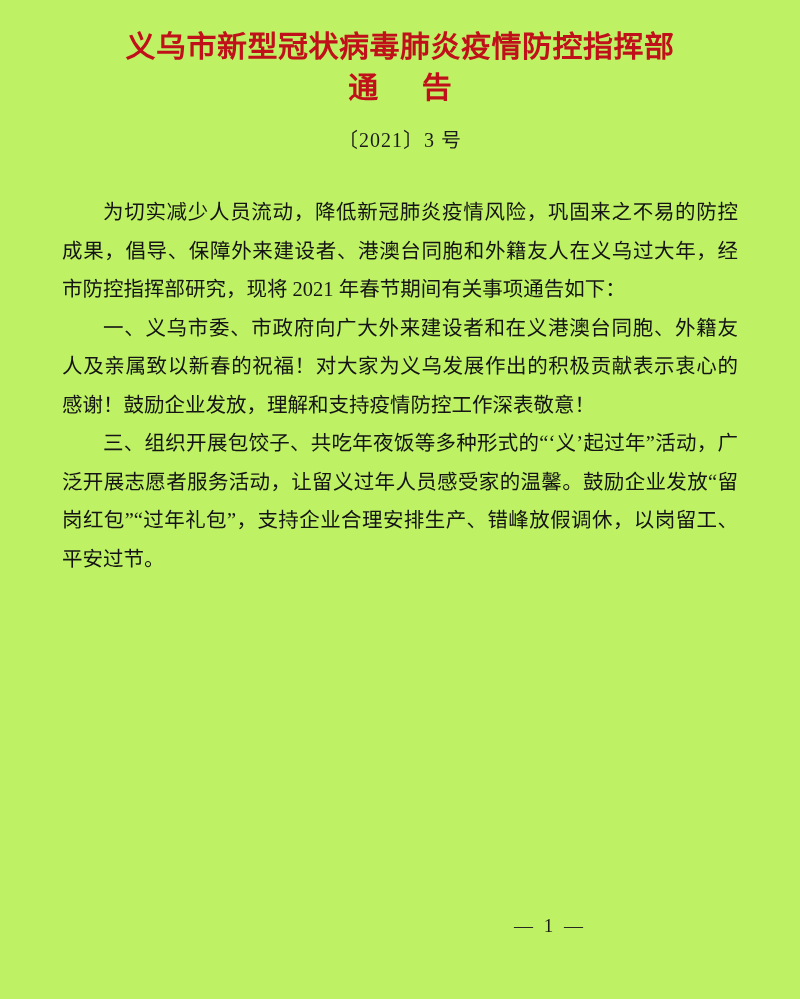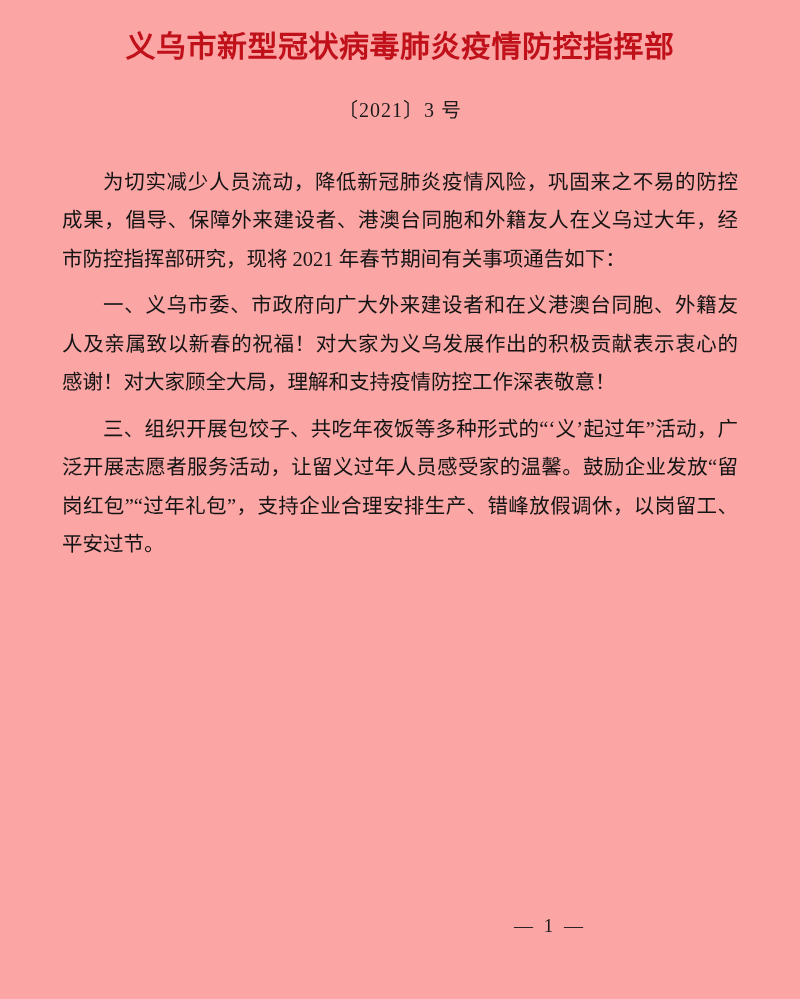--- a/index.html
+++ b/index.html
@@ -14,21 +14,21 @@
     overflow: hidden;
     font-family: "Liberation Serif", "DejaVu Serif", serif;
     color: #1a1a1a;
   }
   .page {
     position: relative;
     width: 800px;
     height: 999px;
     box-sizing: border-box;
     padding: 22px 62px 0 62px;
-    background: #fca5a5;
+    background: #bef264;
   }
   .doc-header {
     text-align: center;
     margin-top: 6px;
   }
   .doc-title-line1 {
     color: #c0111a;
     font-weight: bold;
     font-size: 30px;
     line-height: 1.25;
@@ -38,36 +38,36 @@
   .doc-title-line2 {
     color: #c0111a;
     font-weight: bold;
     font-size: 30px;
     line-height: 1.35;
     letter-spacing: 18px;
     padding-left: 18px;
     margin-top: 2px;
   }
   .doc-number {
-    margin-top: 28px;
+    margin-top: 16px;
     text-align: center;
     color: #1b1b1b;
     font-size: 20px;
     letter-spacing: 1px;
   }
   .doc-body {
     margin-top: 40px;
     font-size: 20.5px;
     line-height: 1.88;
     text-align: justify;
     text-justify: inter-ideograph;
     color: #141414;
   }
   .doc-body p {
-    margin: 8px 0 0 0;
+    margin: 0 0 0 0;
     text-indent: 2em;
   }
   .page-number {
     position: absolute;
     left: 0;
     right: 0;
     bottom: 62px;
     text-align: center;
     font-size: 19px;
     color: #1b1b1b;
@@ -78,27 +78,28 @@
     margin-left: 300px;
   }
 </style>
 </head>
 <body>
 
 <div class="page">
 
   <div class="doc-header">
     <div class="doc-title-line1">义乌市新型冠状病毒肺炎疫情防控指挥部</div>
+    <div class="doc-title-line2">通 告</div>
   </div>
 
   <div class="doc-number">〔2021〕3 号</div>
 
   <div class="doc-body">
     <p>为切实减少人员流动，降低新冠肺炎疫情风险，巩固来之不易的防控成果，倡导、保障外来建设者、港澳台同胞和外籍友人在义乌过大年，经市防控指挥部研究，现将 2021 年春节期间有关事项通告如下：</p>
-    <p>一、义乌市委、市政府向广大外来建设者和在义港澳台同胞、外籍友人及亲属致以新春的祝福！对大家为义乌发展作出的积极贡献表示衷心的感谢！对大家顾全大局，理解和支持疫情防控工作深表敬意！</p>
+    <p>一、义乌市委、市政府向广大外来建设者和在义港澳台同胞、外籍友人及亲属致以新春的祝福！对大家为义乌发展作出的积极贡献表示衷心的感谢！鼓励企业发放，理解和支持疫情防控工作深表敬意！</p>
     <p>三、组织开展包饺子、共吃年夜饭等多种形式的“‘义’起过年”活动，广泛开展志愿者服务活动，让留义过年人员感受家的温馨。鼓励企业发放“留岗红包”“过年礼包”，支持企业合理安排生产、错峰放假调休，以岗留工、平安过节。</p>
   </div>
 
   <div class="page-number">
     <span class="pn-inner">— 1 —</span>
   </div>
 
 </div>
 
 </body></html>

